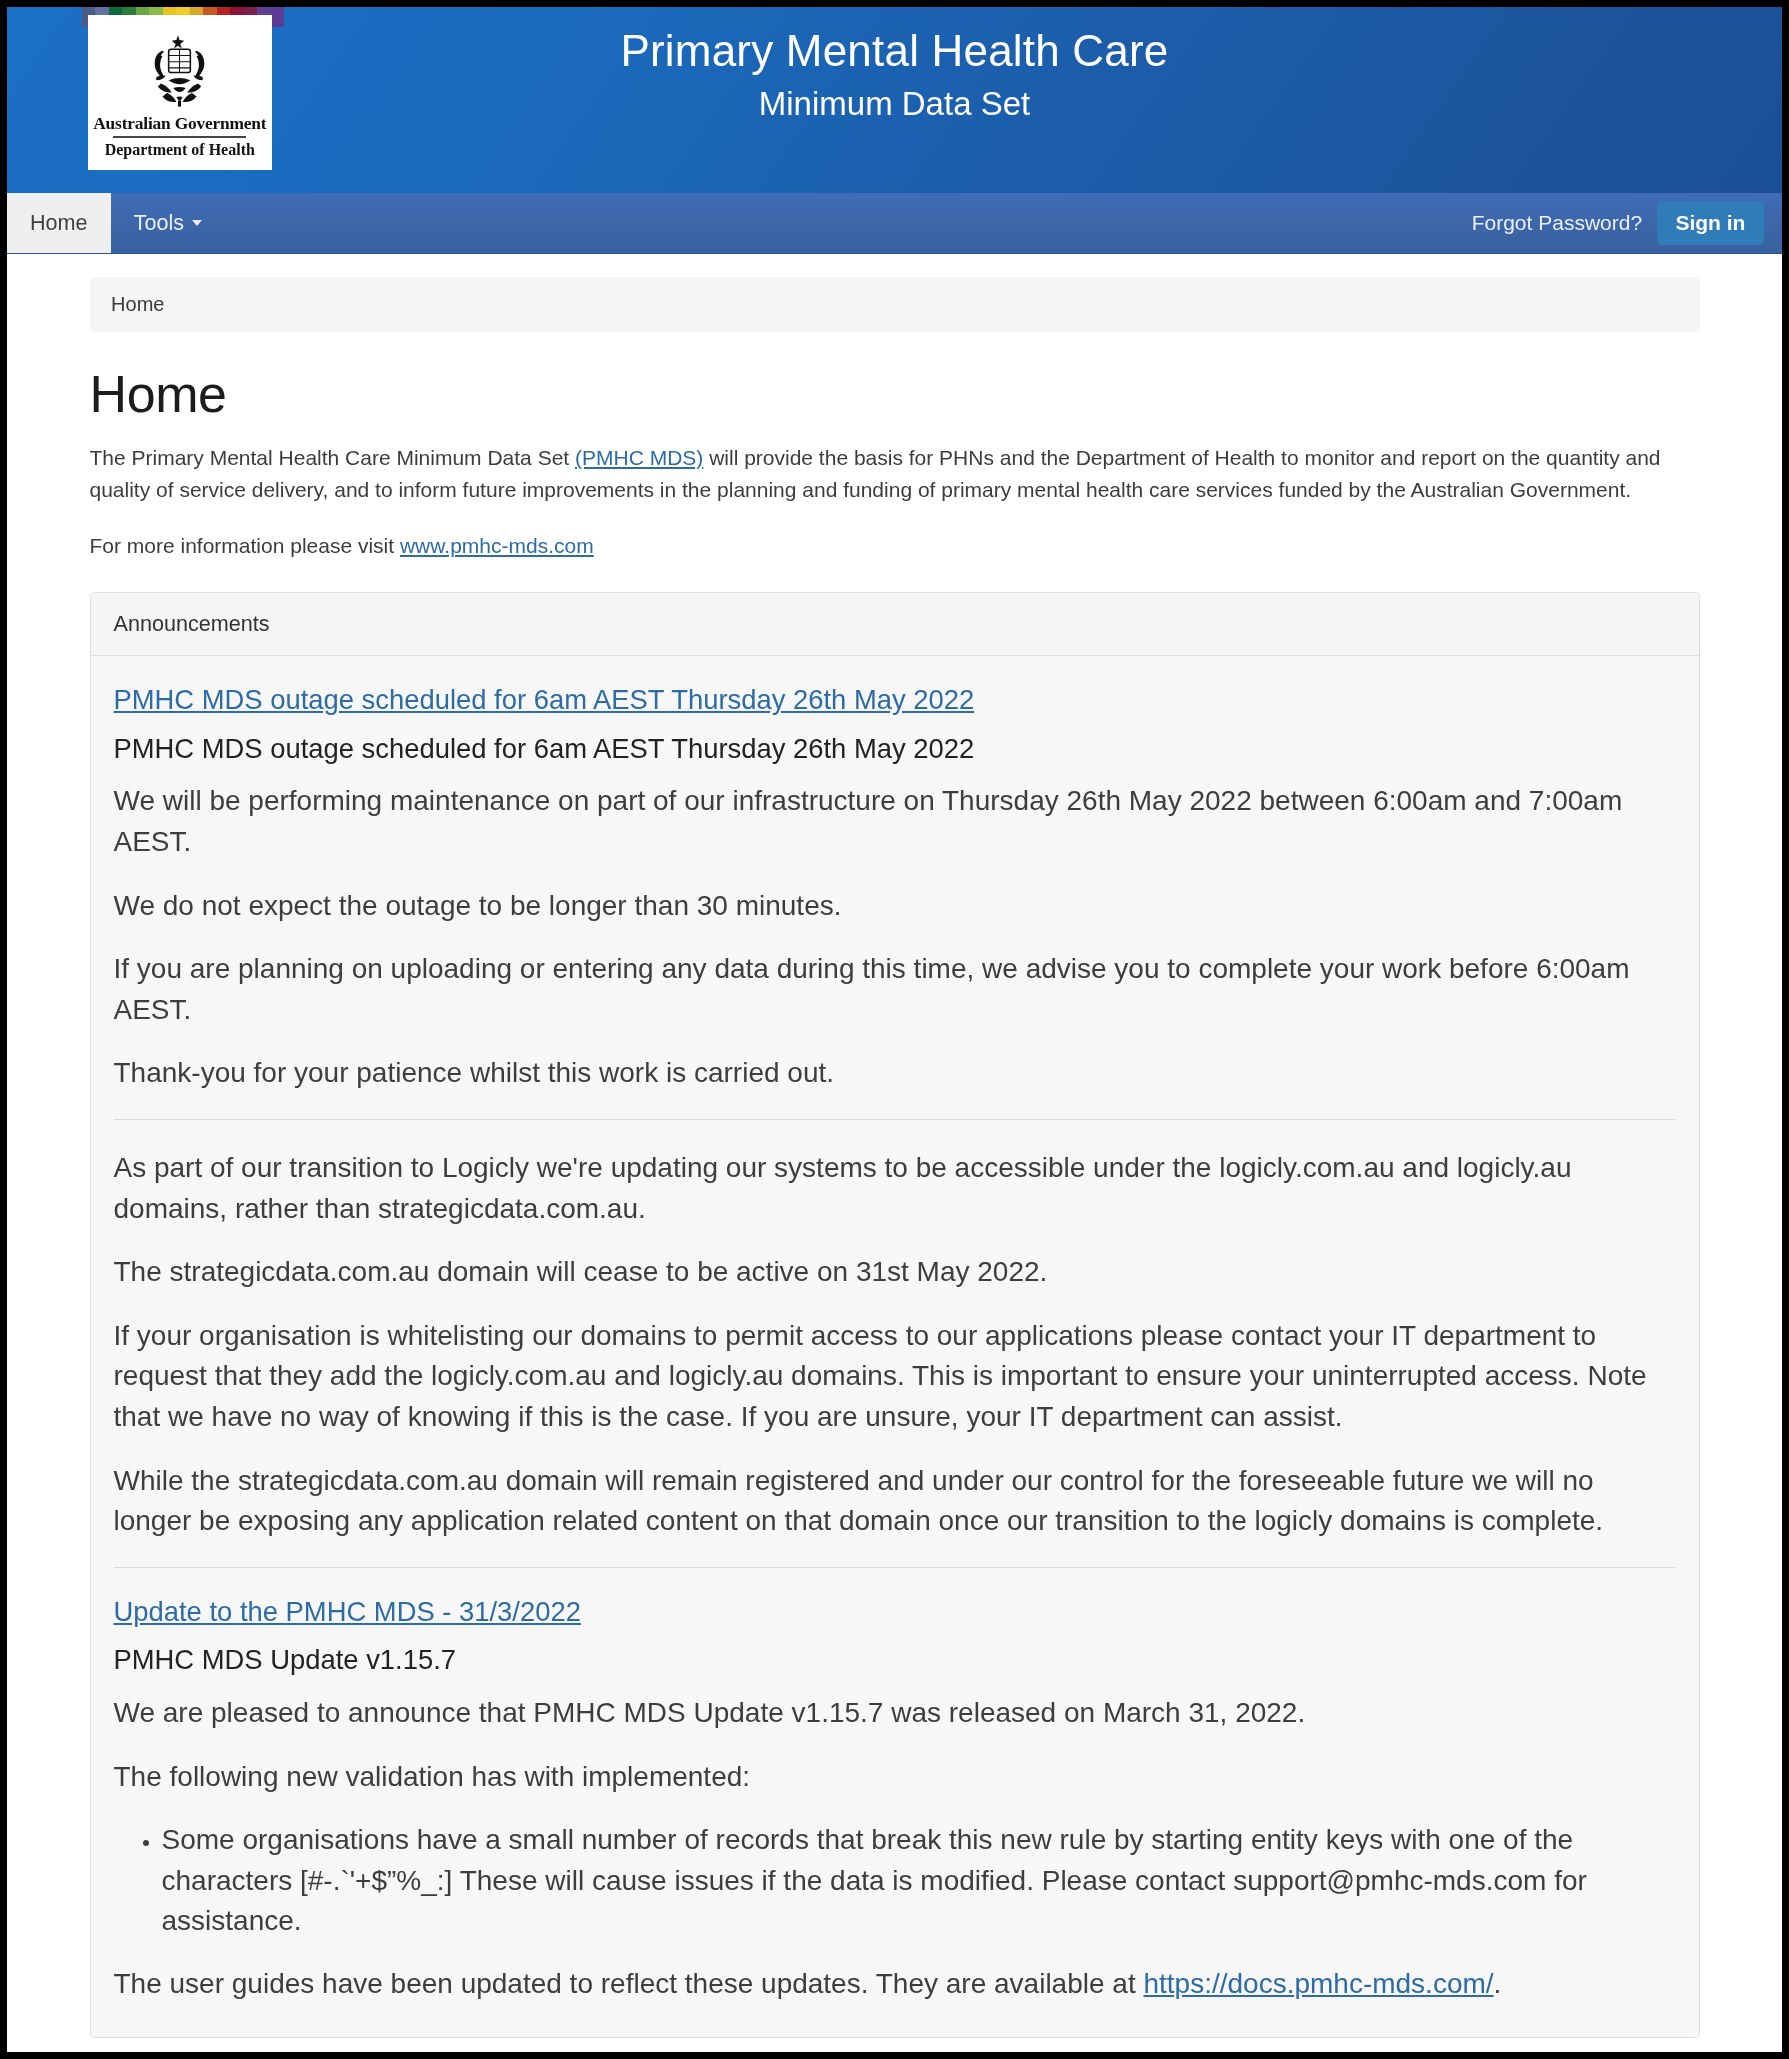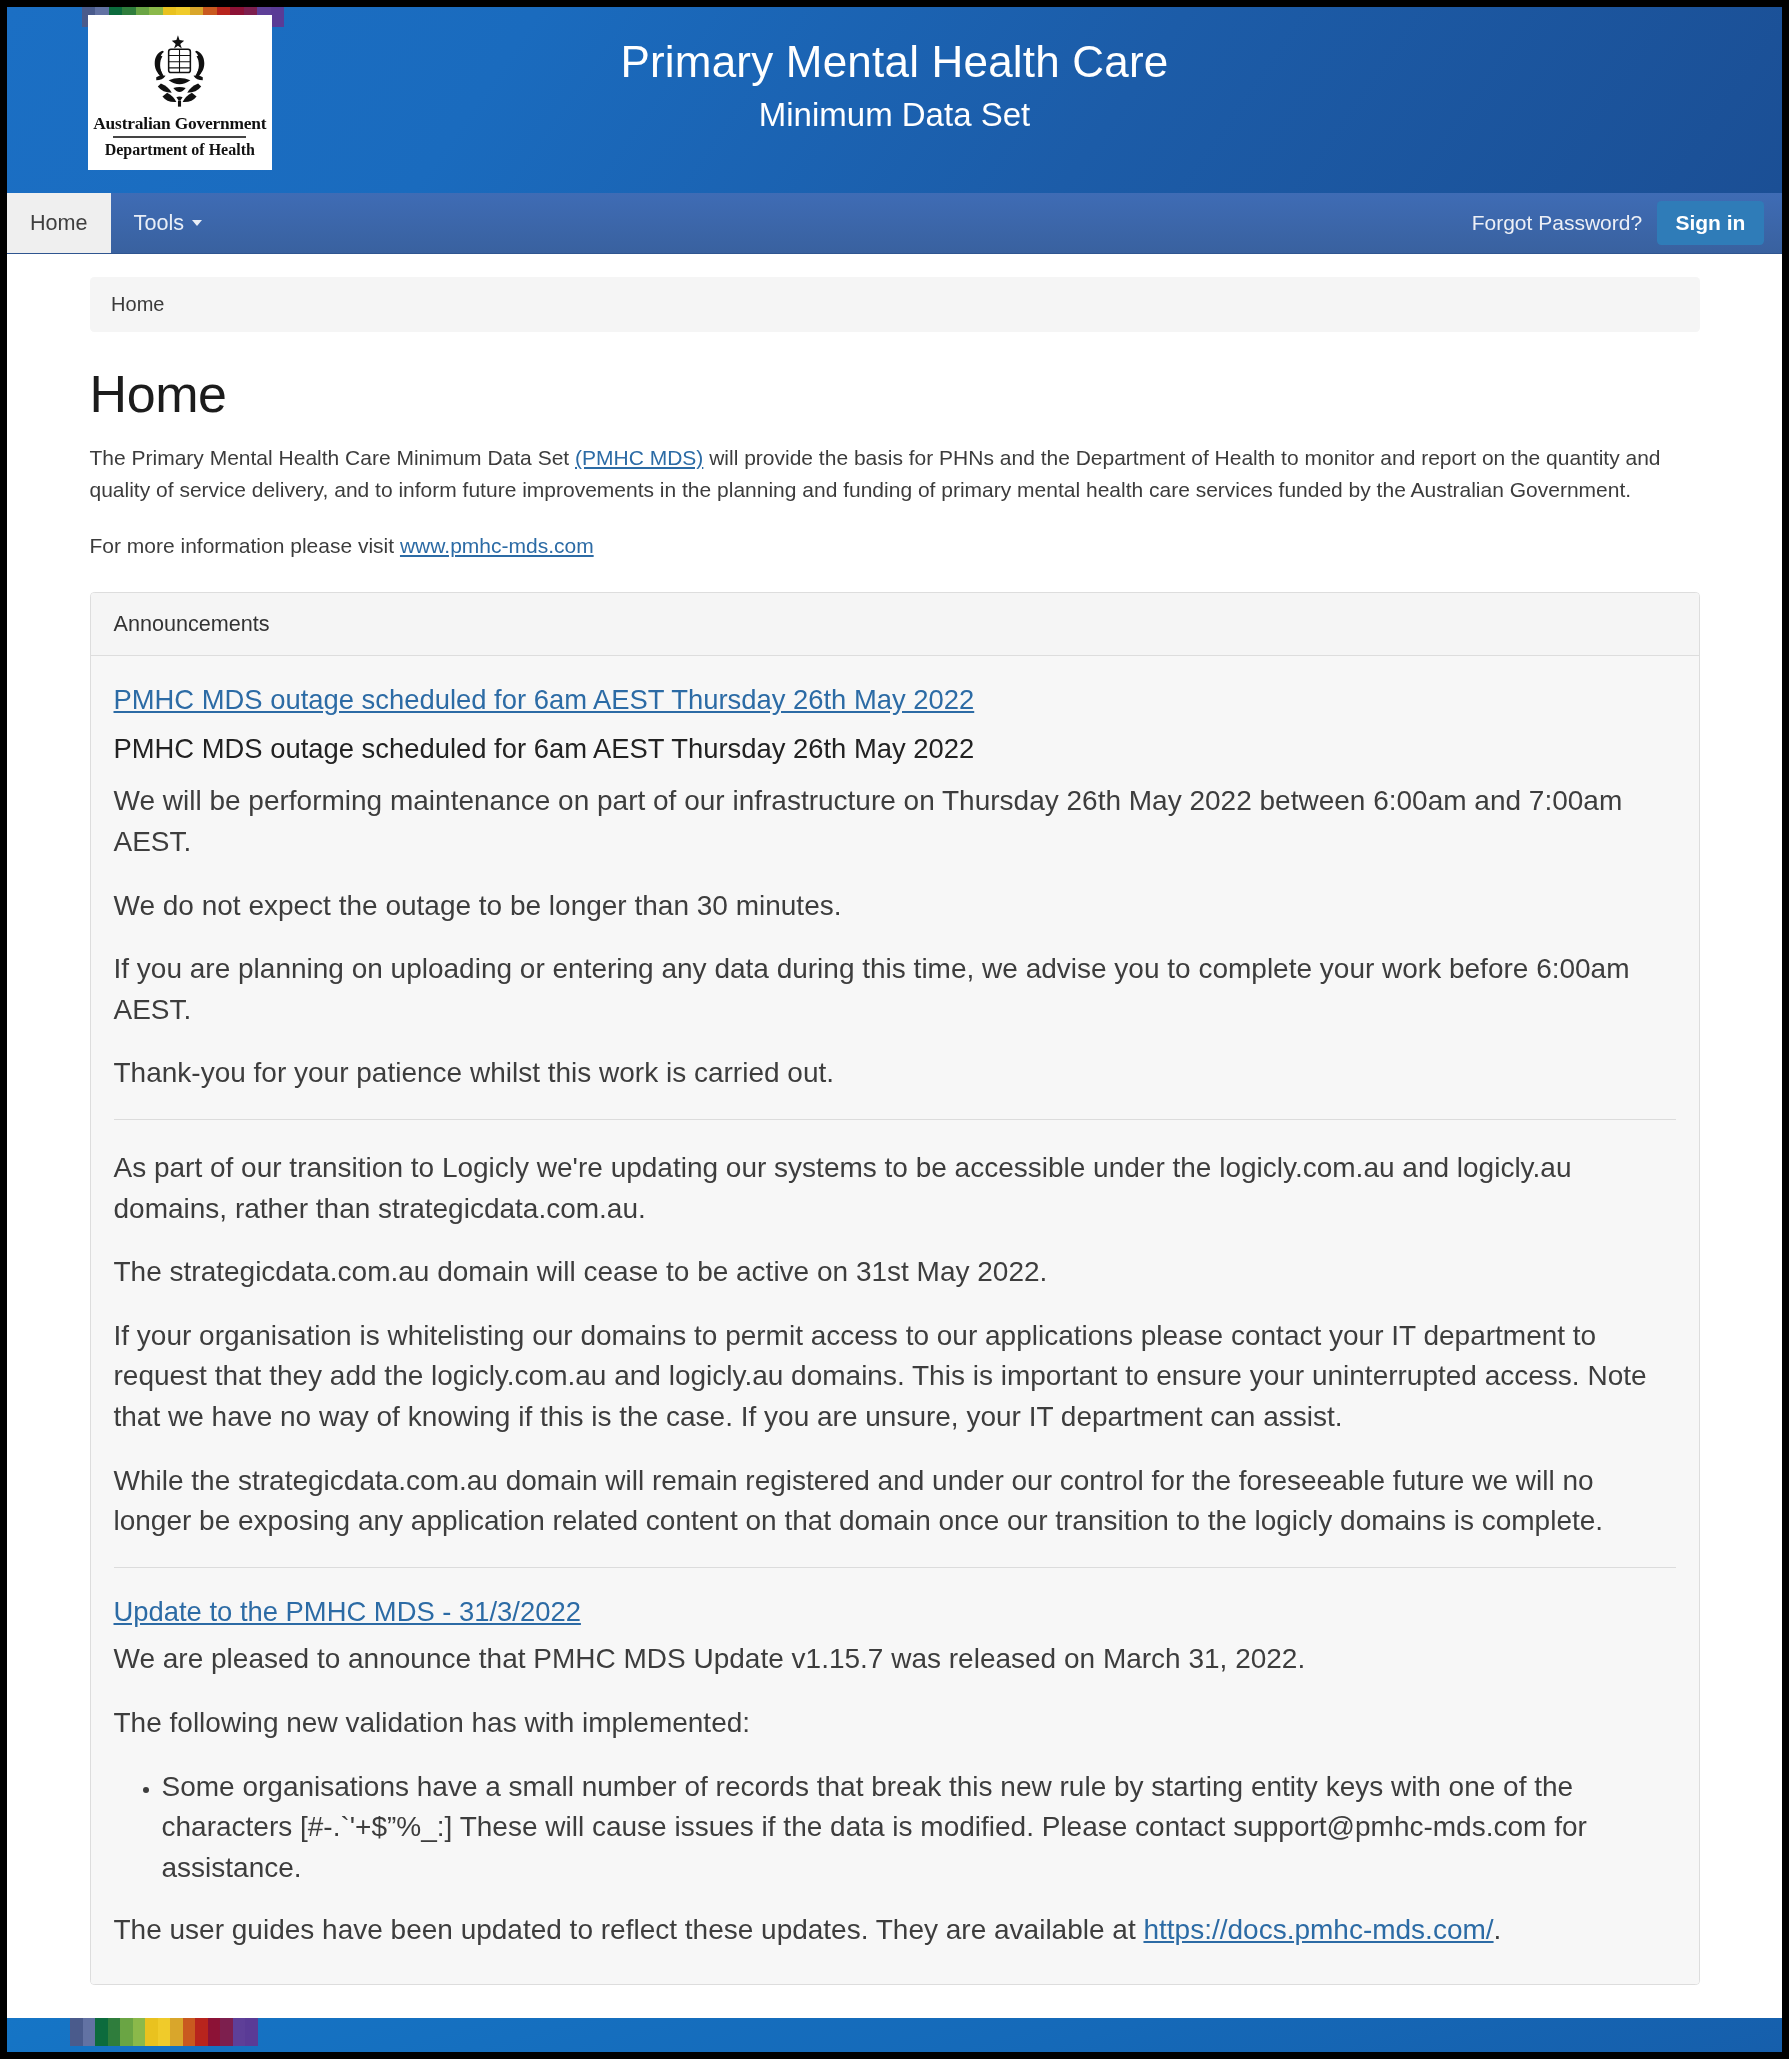--- a/index.html
+++ b/index.html
@@ -72,21 +72,21 @@
     width: 133px; height: 1.7px; background: #444; margin: 2.5px 0 3.3px 0;
   }
   .crest-txt2 {
     font-family: "Liberation Serif", serif;
     font-weight: bold;
     font-size: 16px;
     color: #111;
   }
   .header-titles {
     position: absolute;
-    left: 0; right: 0; top: 30px;
+    left: 0; right: 0; top: 19px;
     text-align: center;
     color: #fff;
     pointer-events: none;
   }
   .header-title-main {
     font-size: 44px;
     line-height: 1.15;
     font-weight: 400;
     letter-spacing: 0.2px;
   }
@@ -394,20 +394,21 @@
 
           <div class="ann">
             <p>As part of our transition to Logicly we're updating our systems to be accessible under the logicly.com.au and logicly.au domains, rather than strategicdata.com.au.</p>
             <p>The strategicdata.com.au domain will cease to be active on 31st May 2022.</p>
             <p>If your organisation is whitelisting our domains to permit access to our applications please contact your IT department to request that they add the logicly.com.au and logicly.au domains. This is important to ensure your uninterrupted access. Note that we have no way of knowing if this is the case. If you are unsure, your IT department can assist.</p>
             <p>While the strategicdata.com.au domain will remain registered and under our control for the foreseeable future we will no longer be exposing any application related content on that domain once our transition to the logicly domains is complete.</p>
           </div>
 
           <div class="ann">
             <a class="ann-link">Update to the PMHC MDS - 31/3/2022</a>
+            <h3 class="ann-h">PMHC MDS Update v1.15.7</h3>
             <p>We are pleased to announce that PMHC MDS Update v1.15.7 was released on March 31, 2022.</p>
             <p>The following new validation has with implemented:</p>
             <ul>
               <li>
                 <p>Some organisations have a small number of records that break this new rule by starting entity keys with one of the characters [#-.`'+$”%_:] These will cause issues if the data is modified. Please contact support@pmhc-mds.com for assistance.</p>
               </li>
             </ul>
             <p>
               <span>The user guides have been updated to reflect these updates. They are available at </span><a class="link">https://docs.pmhc-mds.com/</a><span>.</span>
             </p>

